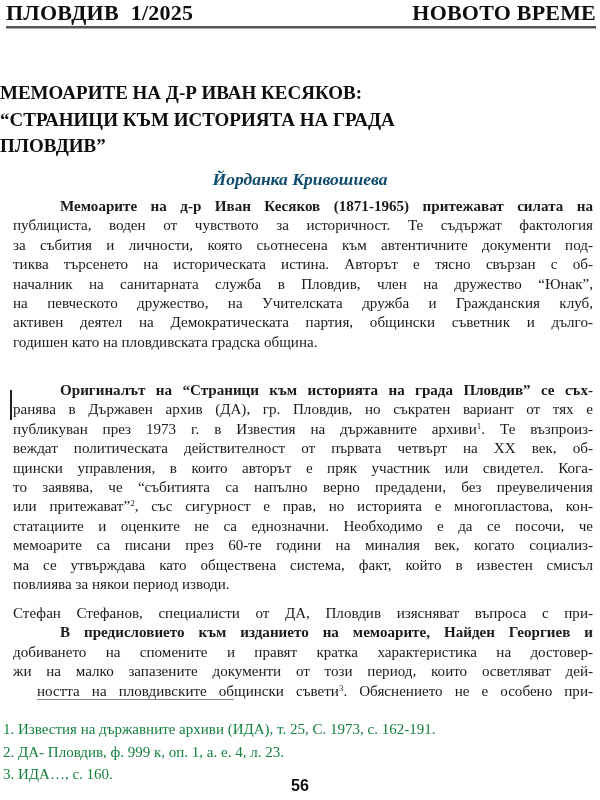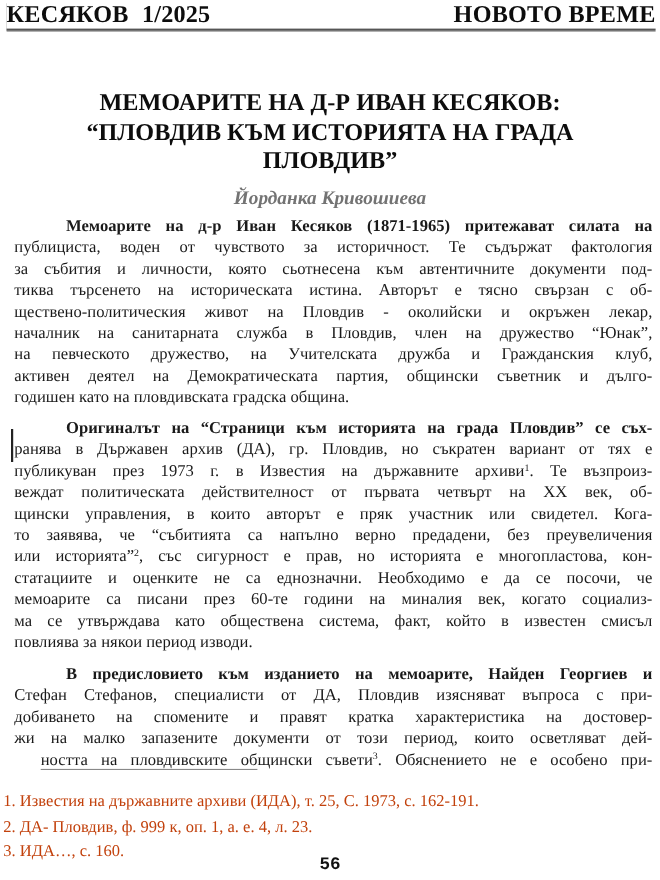--- a/index.html
+++ b/index.html
@@ -13,101 +13,100 @@
     box-shadow: 0 1px 0 #aaa;
   }
   .header-left, .header-right {
     position: absolute; top: -2px; font-weight: bold; font-size: 22px; letter-spacing: 0.2px;
     color: #0d0d0d;
   }
   .header-left { left: 0; }
   .header-left .issue { margin-left: 12px; }
   .header-right { right: 0; }
   .title {
-    position: absolute; left: 0; right: 0; top: 80px; text-align: center;
-    font-weight: bold; font-size: 22px; line-height: 26.5px; color: #0d0d0d;
+    position: absolute; left: 0; right: 0; top: 80px; 
+    font-weight: bold; font-size: 19px; line-height: 26.5px; color: #0d0d0d;
   }
   .title div { white-space: nowrap; }
   .author {
     position: absolute; left: 0; right: 0; top: 169px; text-align: center;
-    font-style: italic; font-weight: bold; font-size: 17.5px; color: #737373;
+    font-style: italic; font-weight: bold; font-size: 17.5px; color: #0c4a6e;
   }
   .body {
     position: absolute; left: 13px; width: 580px; font-size: 15.1px; line-height: 19.4px;
     text-align: justify; color: #1a1a1a;
   }
   .body .line { display: block; white-space: nowrap; text-align: justify; text-align-last: justify; height: 19.4px; }
   .body .line.last { text-align-last: left; }
   .body .indent { padding-left: 47px; font-weight: bold; }
   .p1 { top: 197px; }
   .p2 { top: 381px; }
   .p3 { top: 604px; }
   sup { font-size: 9px; line-height: 0; vertical-align: 5px; }
   .underlined { text-decoration: none; border-bottom: 1.5px solid #888; margin-left: 24px; }
   .margin-mark {
     position: absolute; left: 10px; top: 390px; width: 2px; height: 30px; background: #222;
   }
   .footnotes {
-    position: absolute; left: 3px; top: 718px; width: 590px; font-size: 15px; color: #c2410c;
+    position: absolute; left: 3px; top: 718px; width: 590px; font-size: 15px; color: #15803d;
   }
   .footnote { height: 22.5px; line-height: 22px; white-space: nowrap; }
   .page-number {
     position: absolute; left: 0; right: 0; top: 777px; text-align: center;
-    font-weight: bold; font-size: 16px; font-family: Liberation Mono, monospace; color: #111;
+    font-weight: bold; font-size: 16px; font-family: Liberation Sans, sans-serif; color: #111;
   }
 </style>
 </head>
 <body>
 
 <div class="header">
   <div class="header-left">
-    <span>КЕСЯКОВ</span><span class="issue">1/2025</span>
+    <span>ПЛОВДИВ</span><span class="issue">1/2025</span>
   </div>
   <div class="header-right">НОВОТО ВРЕМЕ</div>
 </div>
 
 <div class="title">
   <div>МЕМОАРИТЕ НА Д-Р ИВАН КЕСЯКОВ:</div>
-  <div>“ПЛОВДИВ КЪМ ИСТОРИЯТА НА ГРАДА</div>
+  <div>“СТРАНИЦИ КЪМ ИСТОРИЯТА НА ГРАДА</div>
   <div>ПЛОВДИВ”</div>
 </div>
 
 <div class="author">Йорданка Кривошиева</div>
 
 <div class="body p1">
   <span class="line indent">Мемоарите на д-р Иван Кесяков (1871-1965) притежават силата на</span>
   <span class="line">публициста, воден от чувството за историчност. Те съдържат фактология</span>
   <span class="line">за събития и личности, която сьотнесена към автентичните документи под-</span>
   <span class="line">тиква търсенето на историческата истина. Авторът е тясно свързан с об-</span>
-  <span class="line">ществено-политическия живот на Пловдив - околийски и окръжен лекар,</span>
   <span class="line">началник на санитарната служба в Пловдив, член на дружество “Юнак”,</span>
   <span class="line">на певческото дружество, на Учителската дружба и Гражданския клуб,</span>
   <span class="line">активен деятел на Демократическата партия, общински съветник и дълго-</span>
   <span class="line last">годишен като на пловдивската градска община.</span>
 </div>
 
 <div class="margin-mark"></div>
 
 <div class="body p2">
   <span class="line indent">Оригиналът на “Страници към историята на града Пловдив” се съх-</span>
   <span class="line">ранява в Държавен архив (ДА), гр. Пловдив, но съкратен вариант от тях е</span>
   <span class="line"><span>публикуван през 1973 г. в Известия на държавните архиви</span><sup>1</sup><span>. Те възпроиз-</span></span>
   <span class="line">веждат политическата действителност от първата четвърт на XX век, об-</span>
   <span class="line">щински управления, в които авторът е пряк участник или свидетел. Кога-</span>
   <span class="line">то заявява, че “събитията са напълно верно предадени, без преувеличения</span>
-  <span class="line"><span>или историята”</span><sup>2</sup><span>, със сигурност е прав, но историята е многопластова, кон-</span></span>
+  <span class="line"><span>или притежават”</span><sup>2</sup><span>, със сигурност е прав, но историята е многопластова, кон-</span></span>
   <span class="line">статациите и оценките не са еднозначни. Необходимо е да се посочи, че</span>
   <span class="line">мемоарите са писани през 60-те години на миналия век, когато социализ-</span>
   <span class="line">ма се утвърждава като обществена система, факт, който в известен смисъл</span>
   <span class="line last">повлиява за някои период изводи.</span>
 </div>
 
 <div class="body p3">
+  <span class="line">Стефан Стефанов, специалисти от ДА, Пловдив изясняват въпроса с при-</span>
   <span class="line indent">В предисловието към изданието на мемоарите, Найден Георгиев и</span>
-  <span class="line">Стефан Стефанов, специалисти от ДА, Пловдив изясняват въпроса с при-</span>
   <span class="line">добиването на спомените и правят кратка характеристика на достовер-</span>
   <span class="line">жи на малко запазените документи от този период, които осветляват дей-</span>
   <span class="line"><span class="underlined">ността на пловдивските об</span><span>щински съвети</span><sup>3</sup><span>. Обяснението не е особено при-</span></span>
 </div>
 
 <div class="footnotes">
   <div class="footnote">1. Известия на държавните архиви (ИДА), т. 25, С. 1973, с. 162-191.</div>
   <div class="footnote">2. ДА- Пловдив, ф. 999 к, оп. 1, а. е. 4, л. 23.</div>
   <div class="footnote">3. ИДА…, с. 160.</div>
 </div>

